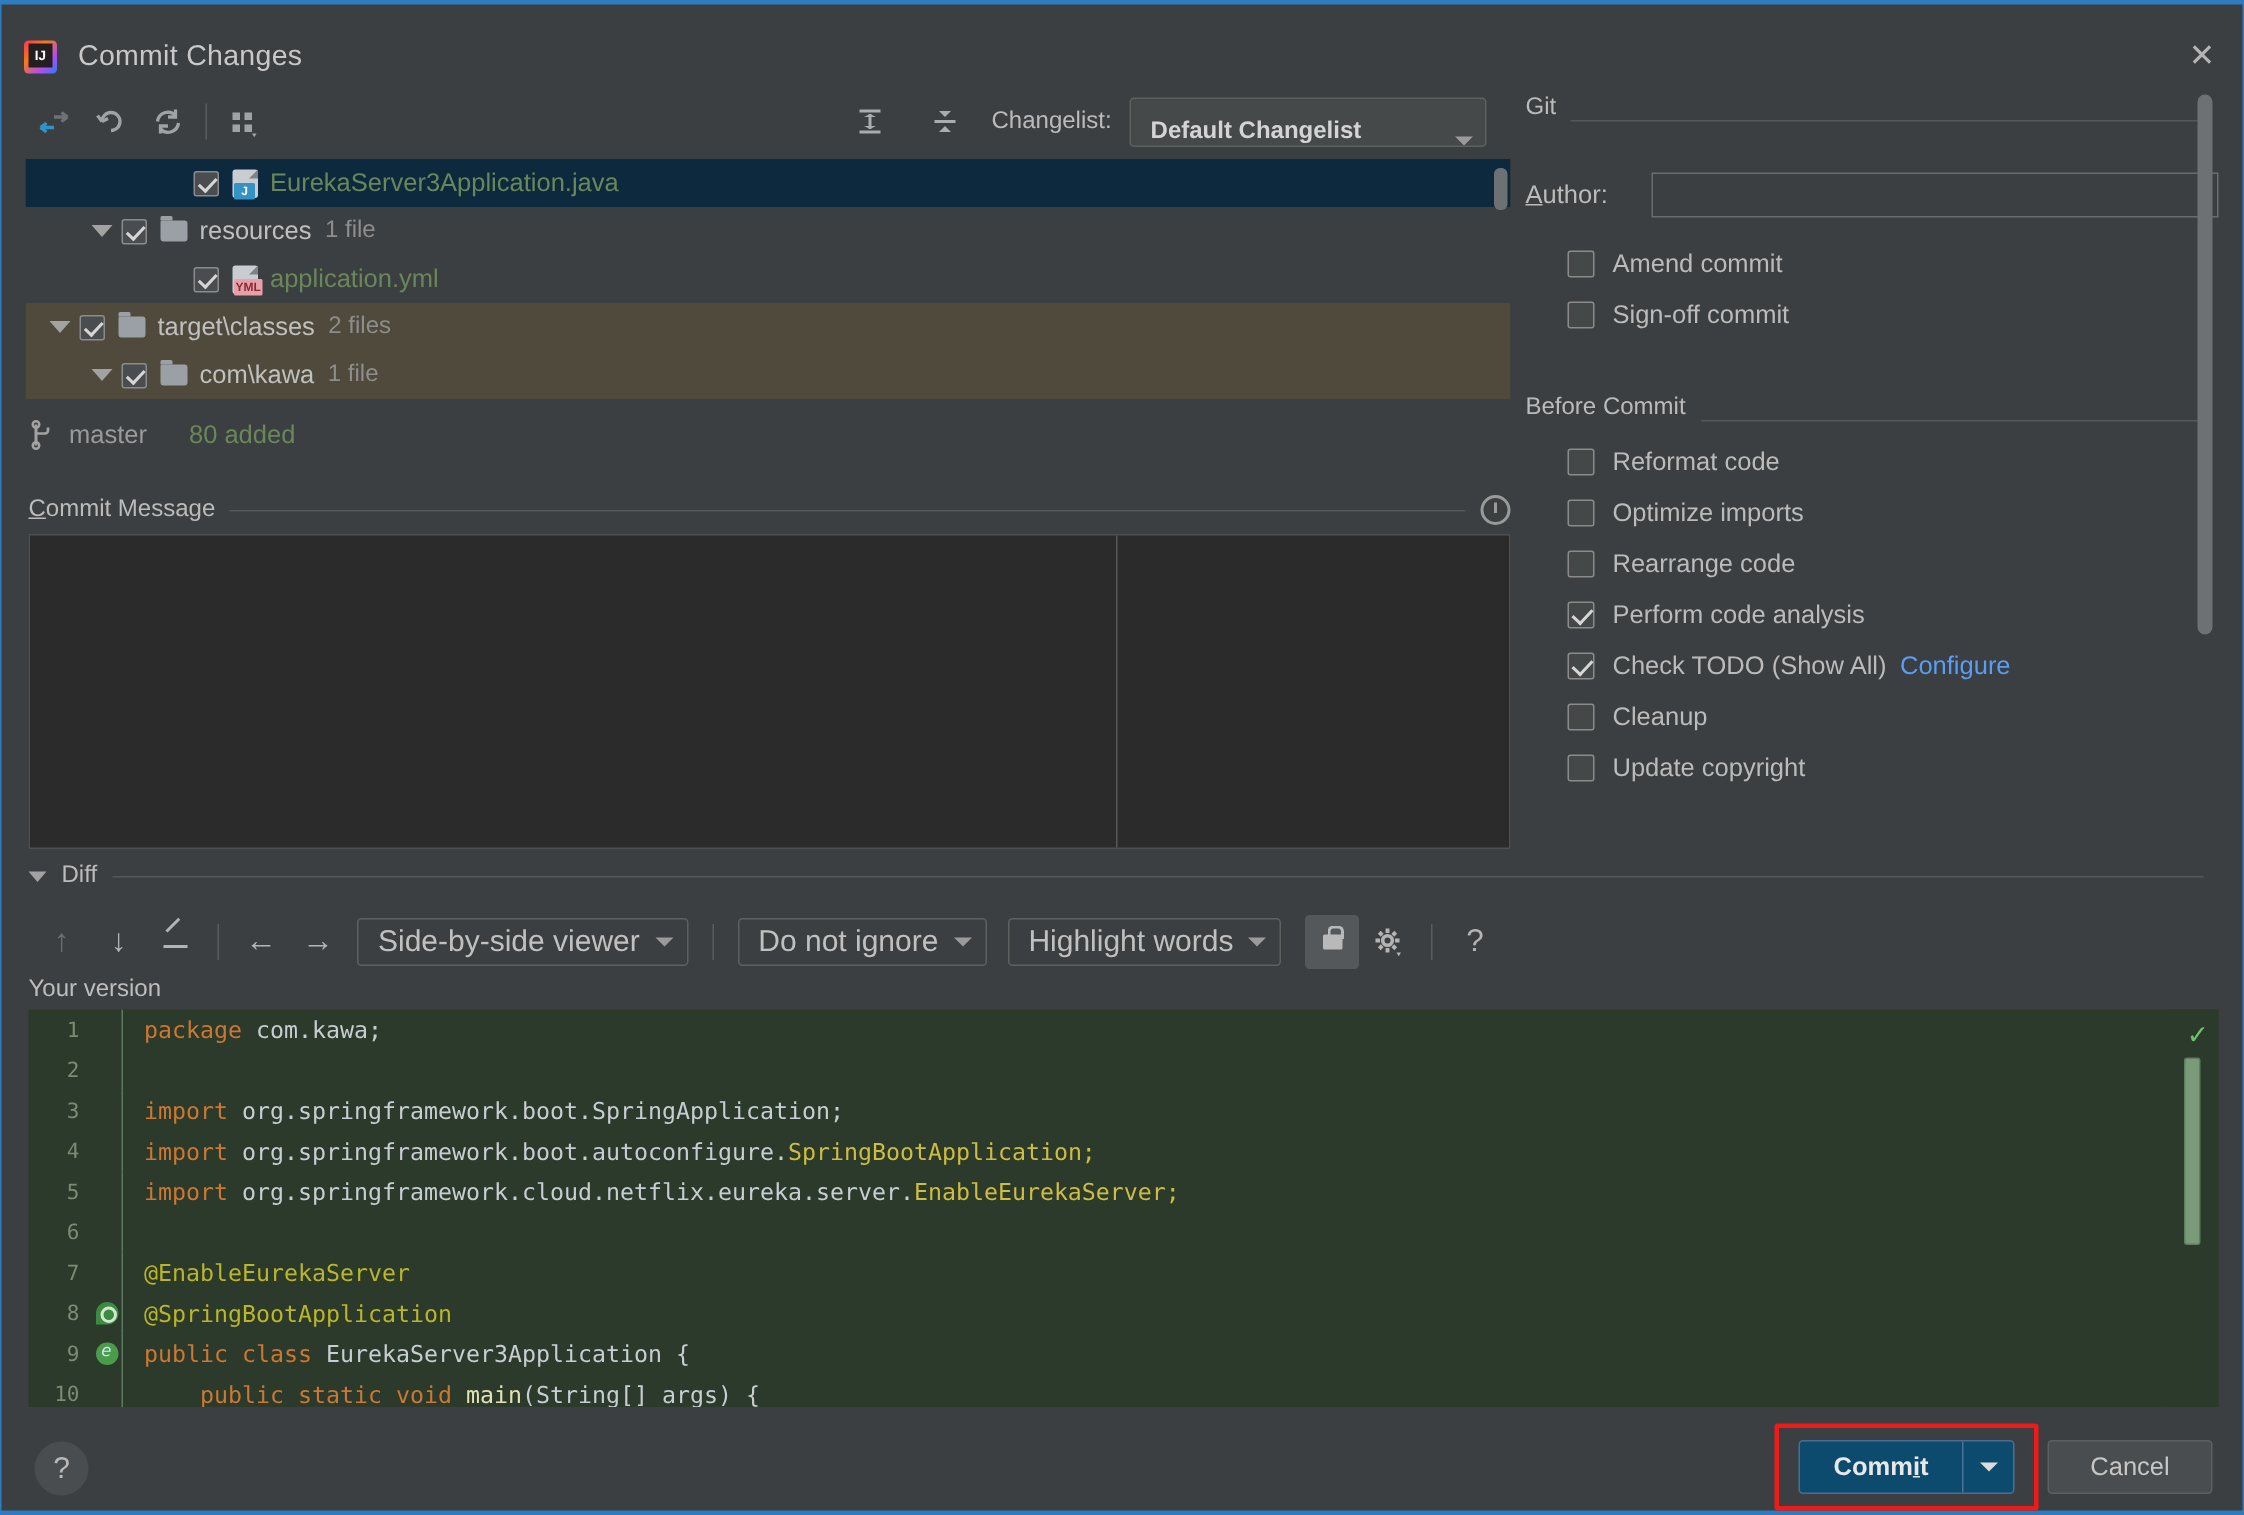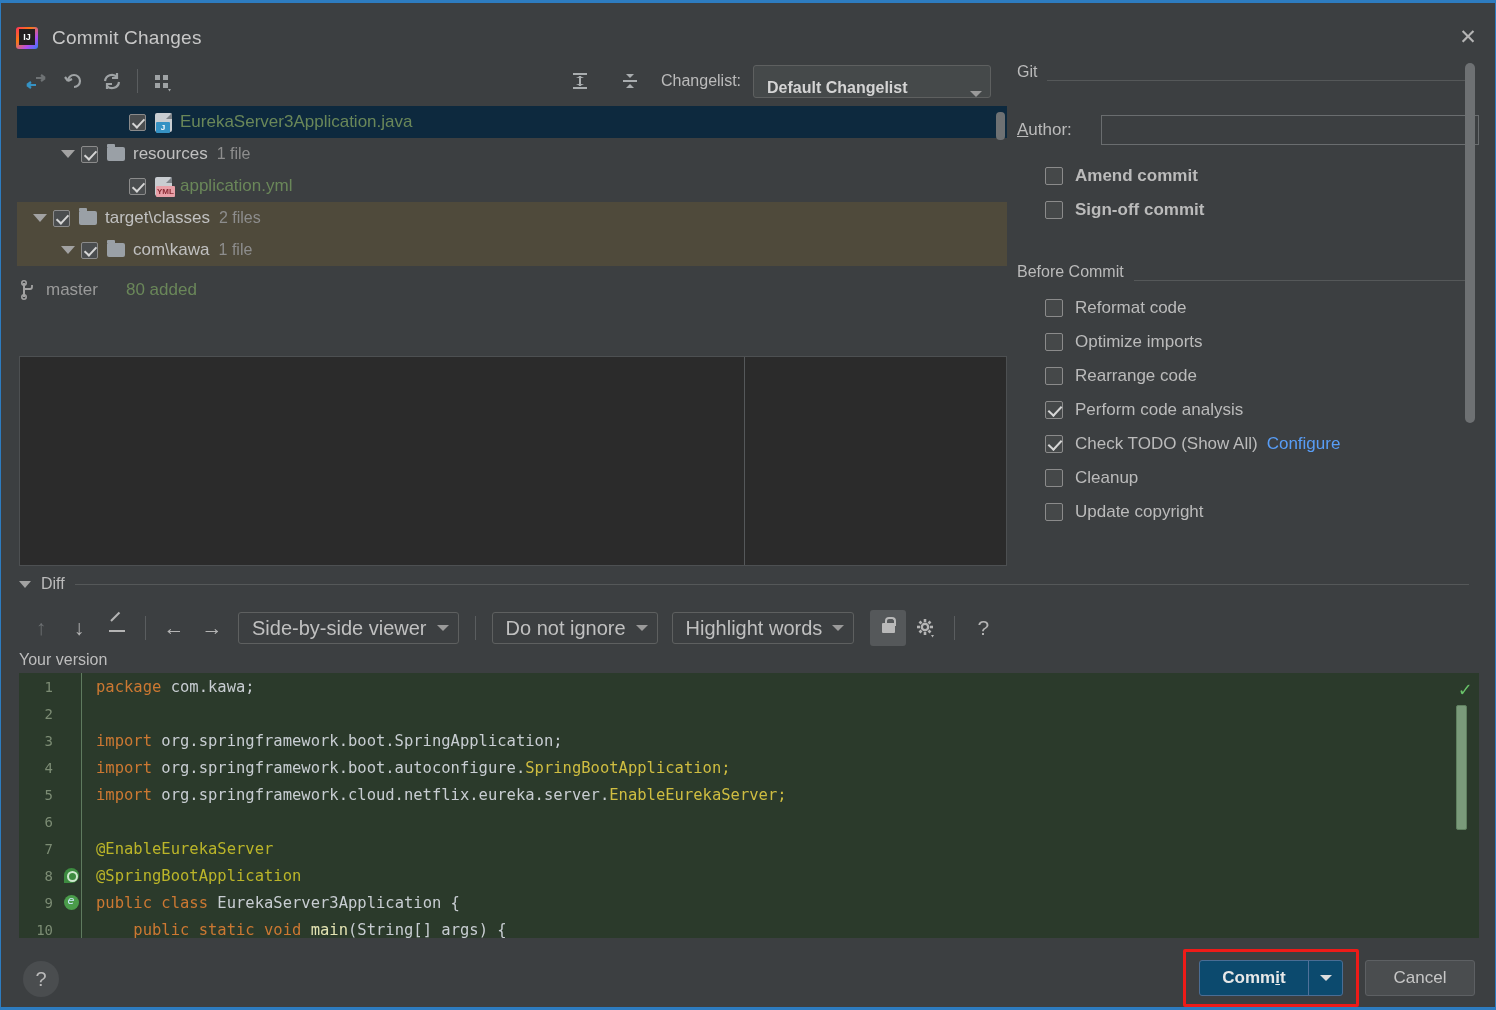--- a/index.html
+++ b/index.html
@@ -421,36 +421,41 @@
     <svg width="18" height="20" viewBox="0 0 18 20">
       <path d="M5 3 v14" stroke="#a2a2a2" stroke-width="2" fill="none"></path>
       <circle cx="5" cy="3" r="2.2" fill="none" stroke="#a2a2a2" stroke-width="1.6"></circle>
       <circle cx="5" cy="17" r="2.2" fill="none" stroke="#a2a2a2" stroke-width="1.6"></circle>
       <path d="M5 9 h6 a2 2 0 0 0 2 -2 v-2" stroke="#a2a2a2" stroke-width="1.8" fill="none"></path>
     </svg>
     <span class="branch-name">master</span>
     <span class="added-count">80 added</span>
   </div>
 
+  <div class="cm-head">
+    <span class="cm-label"><u>C</u><span>ommit Message</span></span>
+    <span class="hrule"></span>
+    <span class="clock-icon"></span>
+  </div>
   <div class="cm-area">
     <div class="cm-guide"></div>
   </div>
 
   <div class="rightpanel">
     <div class="sec-head">
       <span class="sec-title">Git</span>
       <span class="hrule"></span>
     </div>
 
     <div class="field-row">
       <span class="field-label"><u>A</u>uthor:</span>
       <input class="text-input" type="text" value="" style="">
     </div>
 
-    <div style="margin-top:14px;font-weight:bold;" id="git-checkboxes">
+    <div style="margin-top:14px;" id="git-checkboxes">
         <div class="ckrow">
           <span class="ck"></span>
           <span class="ck-label">Amend commit</span>
         </div>
         <div class="ckrow">
           <span class="ck"></span>
           <span class="ck-label">Sign-off commit</span>
         </div>
       </div>
 

